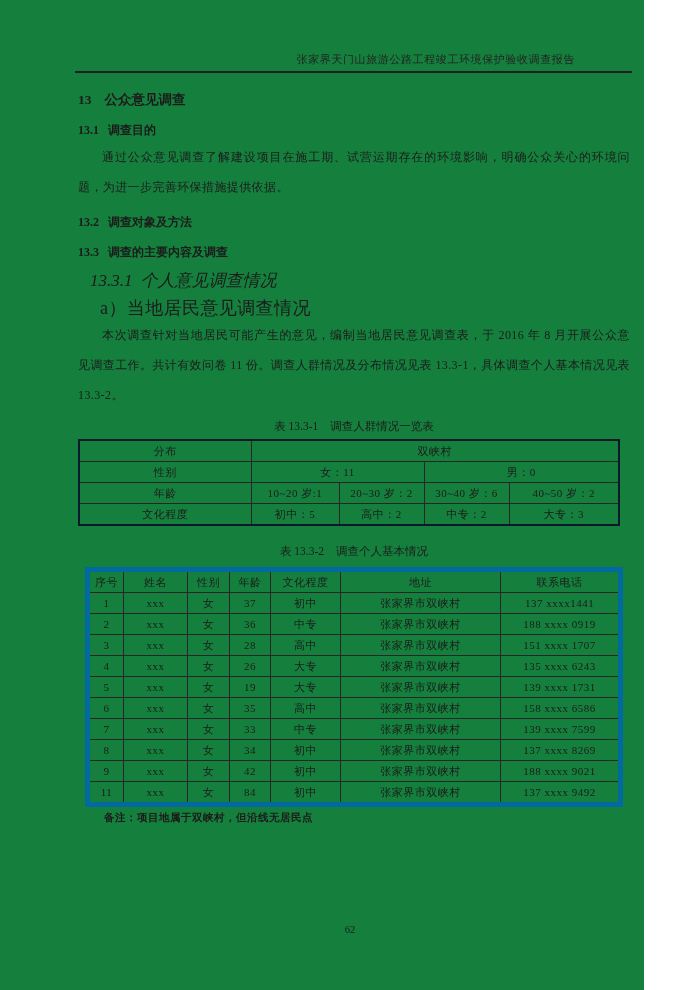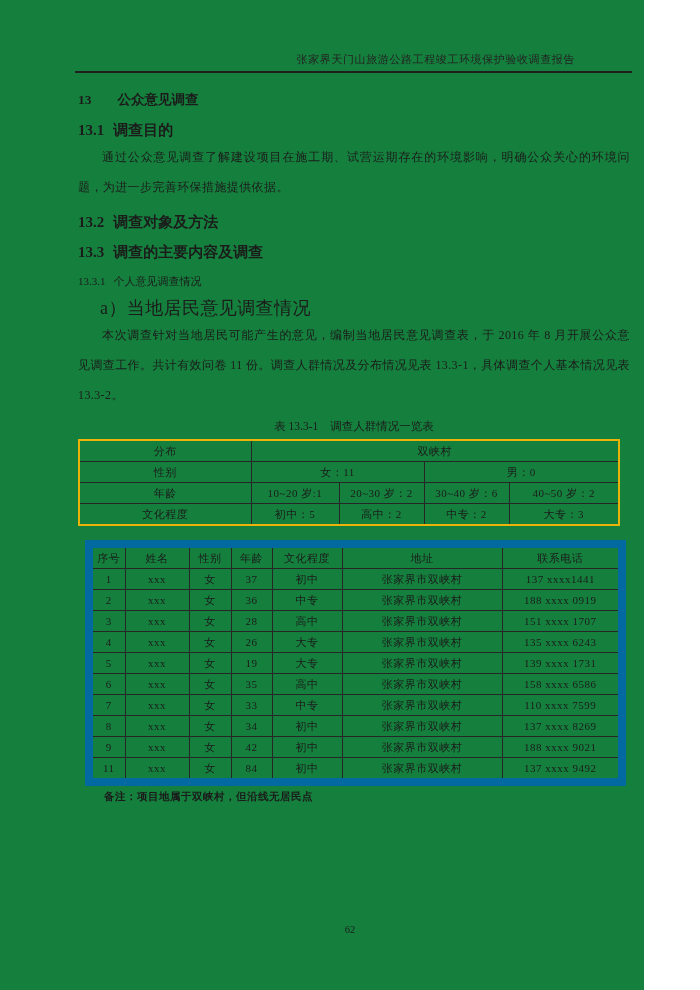--- a/index.html
+++ b/index.html
@@ -12,43 +12,43 @@
     position:absolute; top:52px; right:69px;
     font-size:11px; letter-spacing:0.6px; color:#222;
   }
   .header-rule {
     position:absolute; top:71px; left:75px; width:557px; height:0;
     border-top:2px solid #1f1f1f;
   }
   .content { position:absolute; top:82px; left:78px; width:552px; }
 
   .h-main { font-size:13.5px; font-weight:bold; margin:8px 0 0; line-height:20px; }
-  .h-main .num { display:inline-block; margin-right:26px; }
-  .h-sub  { font-size:15px;  font-weight:bold; margin:10px 0 0; line-height:20px; }
+  .h-main .num { display:inline-block; margin-right:13px; }
+  .h-sub  { font-size:12px;  font-weight:bold; margin:10px 0 0; line-height:20px; }
   .h-sub .num { display:inline-block; margin-right:9px; }
-  .h-sub3 { font-size:11px; font-weight:normal; margin:9px 0 0; line-height:20px; }
+  .h-sub3 { font-size:17px; font-weight:normal; margin:9px 12px 0; line-height:20px;font-style:italic; }
   .h-sub3 .num { display:inline-block; margin-right:8px; }
 
   .para {
     font-size:12px; line-height:30px; text-align:justify;
     text-indent:24px; margin:2px 0 0; letter-spacing:0.4px;
   }
   .item-a { font-size:18px; line-height:20px; margin:7px 0 0 22px; letter-spacing:0.4px; }
 
   .caption { text-align:center; font-weight:normal; font-size:11.5px; margin:8px 0 0; line-height:16px; }
   .caption .cap-num { margin-right:12px; }
   .caption2 { margin-top:17px; }
 
   table { border-collapse:collapse; table-layout:fixed; }
-  .t1 { width:540px; margin-top:5px; border:2px solid #eab308; }
+  .t1 { width:540px; margin-top:5px; border:2px solid #0f172a; }
   .t1 td {
     border:1px solid #262626; height:20px; text-align:center;
     font-size:11px; padding:0 2px; letter-spacing:0.5px;
   }
-  .t2 { width:533px; margin-left:7px; margin-top:14px; border:8px solid #0369a1; }
+  .t2 { width:533px; margin-left:7px; margin-top:8px; border:5px solid #0369a1; }
   .t2 th, .t2 td {
     border:1px solid #262626; height:20px; text-align:center;
     font-size:11px; font-weight:normal; padding:0 2px; letter-spacing:0.5px;
   }
   .note { font-size:10.5px; margin:4px 0 0 26px; letter-spacing:0.5px;font-weight:bold; }
   .footer-page {
     position:absolute; top:924px; left:0; width:700px;
     text-align:center; font-size:10.5px;
   }
 </style>
@@ -121,20 +121,23 @@
         <tr>
           <td>文化程度</td>
           <td>初中：5</td>
           <td>高中：2</td>
           <td>中专：2</td>
           <td>大专：3</td>
         </tr>
       </tbody>
     </table>
 
+    <div class="caption caption2">
+      <span class="cap-num">表 13.3-2</span><span>调查个人基本情况</span>
+    </div>
 
     <table class="t2">
       <colgroup>
           <col style="width:36px">
           <col style="width:64px">
           <col style="width:42px">
           <col style="width:41px">
           <col style="width:70px">
           <col style="width:160px">
           <col style="width:120px">
@@ -205,21 +208,21 @@
             <td>张家界市双峡村</td>
             <td>158 xxxx 6586</td>
           </tr>
           <tr>
             <td>7</td>
             <td>xxx</td>
             <td>女</td>
             <td>33</td>
             <td>中专</td>
             <td>张家界市双峡村</td>
-            <td>110 xxxx 7599</td>
+            <td>139 xxxx 7599</td>
           </tr>
           <tr>
             <td>8</td>
             <td>xxx</td>
             <td>女</td>
             <td>34</td>
             <td>初中</td>
             <td>张家界市双峡村</td>
             <td>137 xxxx 8269</td>
           </tr>

